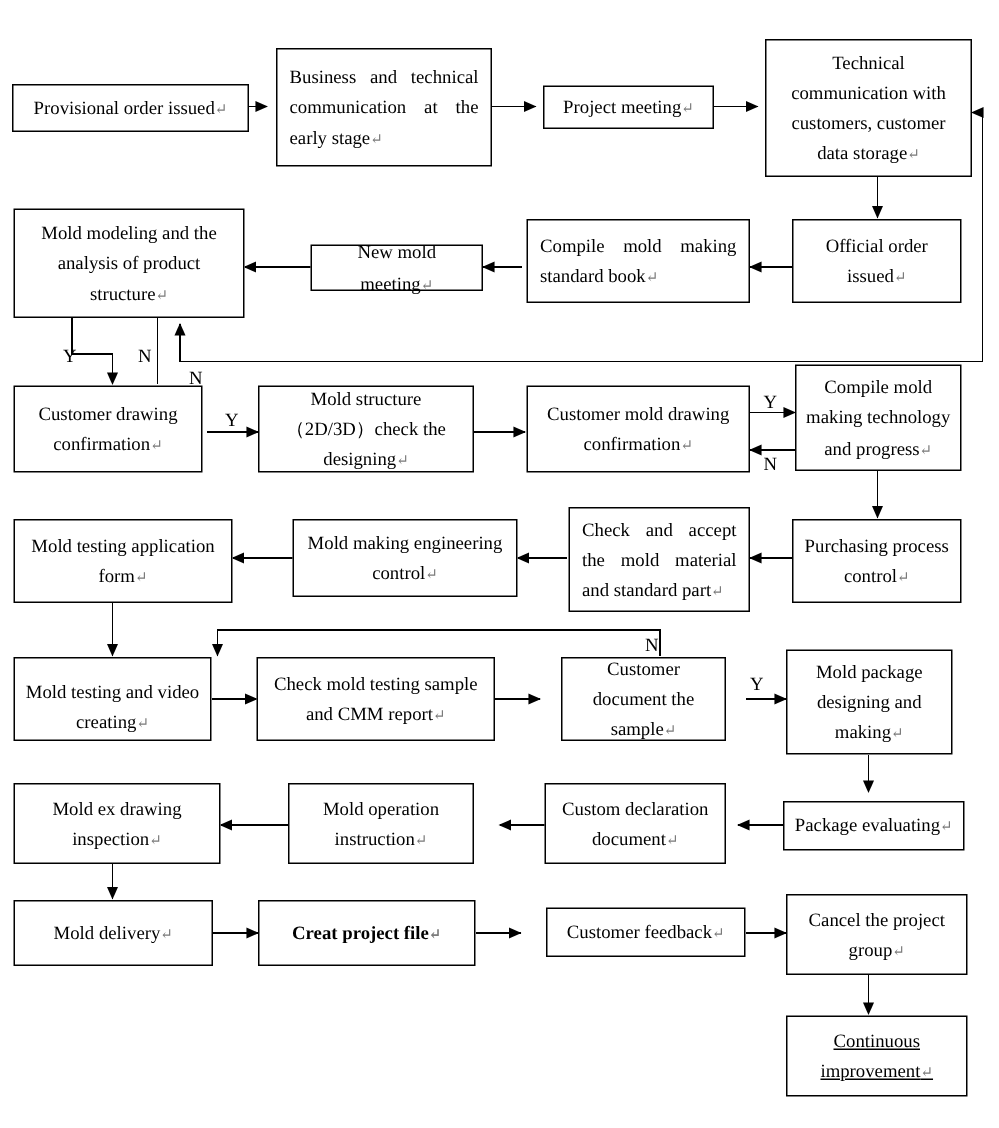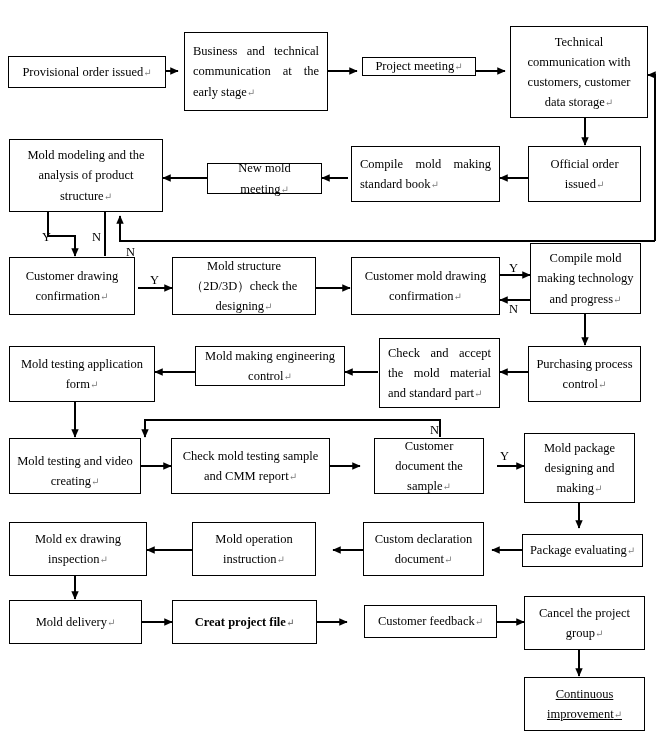--- a/index.html
+++ b/index.html
@@ -134,21 +134,21 @@
   </svg>
 
   <div class="node" style="left:8px;  top:56px;  width:158px; height:32px;">
     <span class="txt"><span>Provisional order issued</span><span class="pilcrow">↵</span></span>
   </div>
 
   <div class="node justify" style="left:184px; top:32px; width:144px; height:79px;">
     <span class="txt"><span>Business and technical communication at the early stage</span><span class="pilcrow">↵</span></span>
   </div>
 
-  <div class="node" style="left:362px; top:57px; width:114px; height:19px;">
+  <div class="node" style="left:362px; top:57px; width:114px; height:29px;">
     <span class="txt"><span>Project meeting</span><span class="pilcrow">↵</span></span>
   </div>
 
   <div class="node" style="left:510px; top:26px; width:138px; height:92px;">
     <span class="txt"><span>Technical communication with customers, customer data storage</span><span class="pilcrow">↵</span></span>
   </div>
 
   <div class="node" style="left:528px; top:146px; width:113px; height:56px;">
     <span class="txt"><span>Official order issued</span><span class="pilcrow">↵</span></span>
   </div>
@@ -178,21 +178,21 @@
   </div>
 
   <div class="node" style="left:530px; top:243px; width:111px; height:71px;">
     <span class="txt"><span>Compile mold making technology and progress</span><span class="pilcrow">↵</span></span>
   </div>
 
   <div class="node" style="left:9px;   top:346px; width:146px; height:56px;">
     <span class="txt"><span>Mold testing application form</span><span class="pilcrow">↵</span></span>
   </div>
 
-  <div class="node" style="left:195px; top:346px; width:150px; height:40px;">
+  <div class="node" style="left:195px; top:346px; width:150px; height:52px;">
     <span class="txt"><span>Mold making engineering control</span><span class="pilcrow">↵</span></span>
   </div>
 
   <div class="node justify" style="left:379px; top:338px; width:121px; height:70px;">
     <span class="txt"><span>Check and accept the mold material and standard part</span><span class="pilcrow">↵</span></span>
   </div>
 
   <div class="node" style="left:528px; top:346px; width:113px; height:56px;">
     <span class="txt"><span>Purchasing process control</span><span class="pilcrow">↵</span></span>
   </div>

